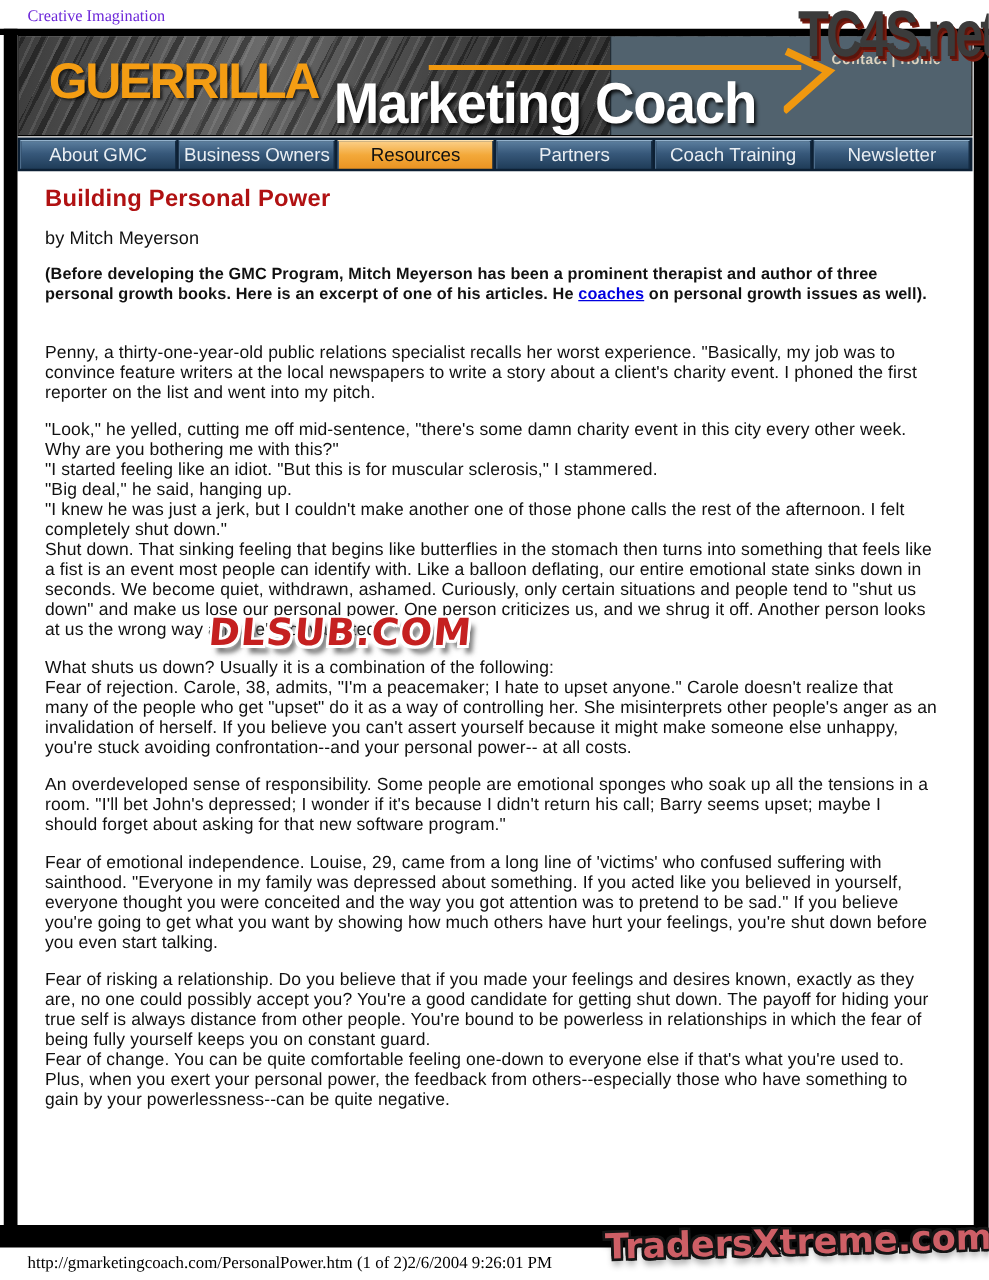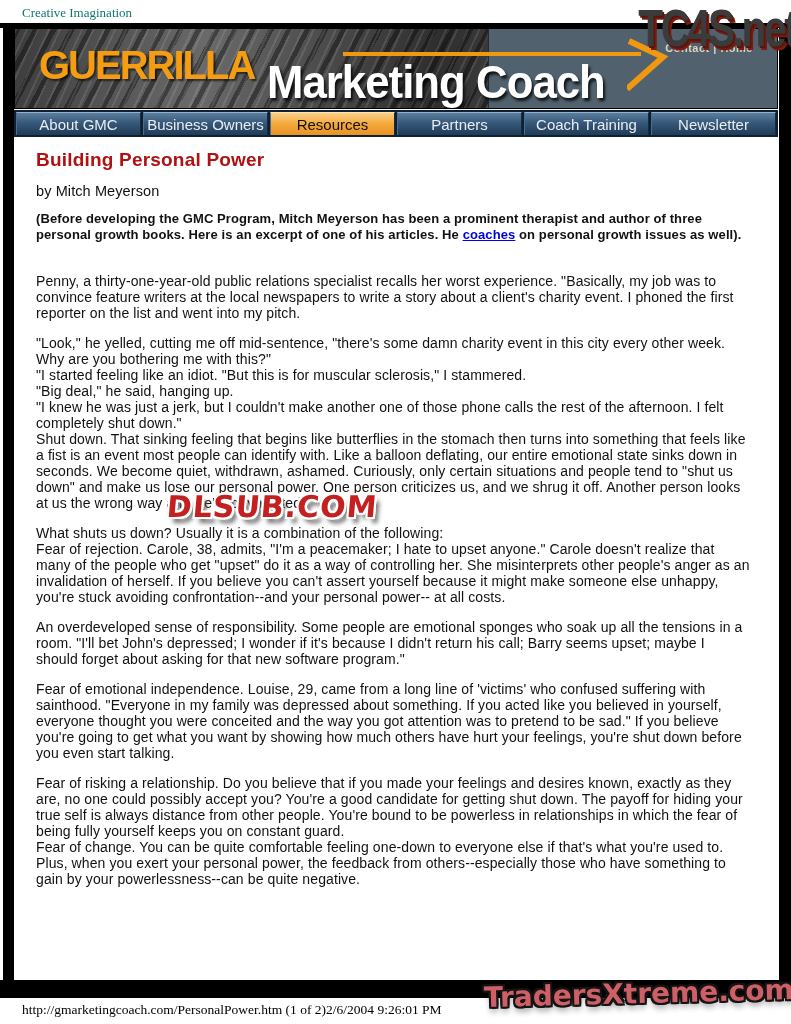--- a/index.html
+++ b/index.html
@@ -1,21 +1,21 @@
 <!DOCTYPE html>
 <html><head>
 <meta charset="utf-8">
 <style>
   html,body { margin:0; padding:0; }
   body {
     width:791px; height:1024px; position:relative; background:#ffffff;
     font-family:"Liberation Sans", sans-serif; overflow:hidden; color:#111;
   }
   
-  .top-label { position:absolute; left:22px; top:5px; font-family:"Liberation Serif", serif; font-size:13px; color:#0f766e; }
+  .top-label { position:absolute; left:22px; top:5px; font-family:"Liberation Serif", serif; font-size:13px; color:#6d28d9; }
   .frame-top    { position:absolute; left:0; top:23px; width:791px; height:5px;  background:#000; z-index:3; }
   .frame-bottom { position:absolute; left:0; top:980px; width:791px; height:18px; background:#000; z-index:3; }
   .frame-left   { position:absolute; left:3px;  top:23px; width:11px; height:957px; background:#000; z-index:3; }
   .frame-right  { position:absolute; right:0;   top:23px; width:12px; height:957px; background:#000; z-index:3; }
   .footer-url { position:absolute; left:22px; top:1002px; font-family:"Liberation Serif", serif; font-size:13.5px; color:#000; }
 
   
   .banner {
     position:absolute; left:14px; right:13px; top:28px; height:81px; z-index:2;
     border:1px solid #000; box-sizing:border-box; overflow:hidden;

